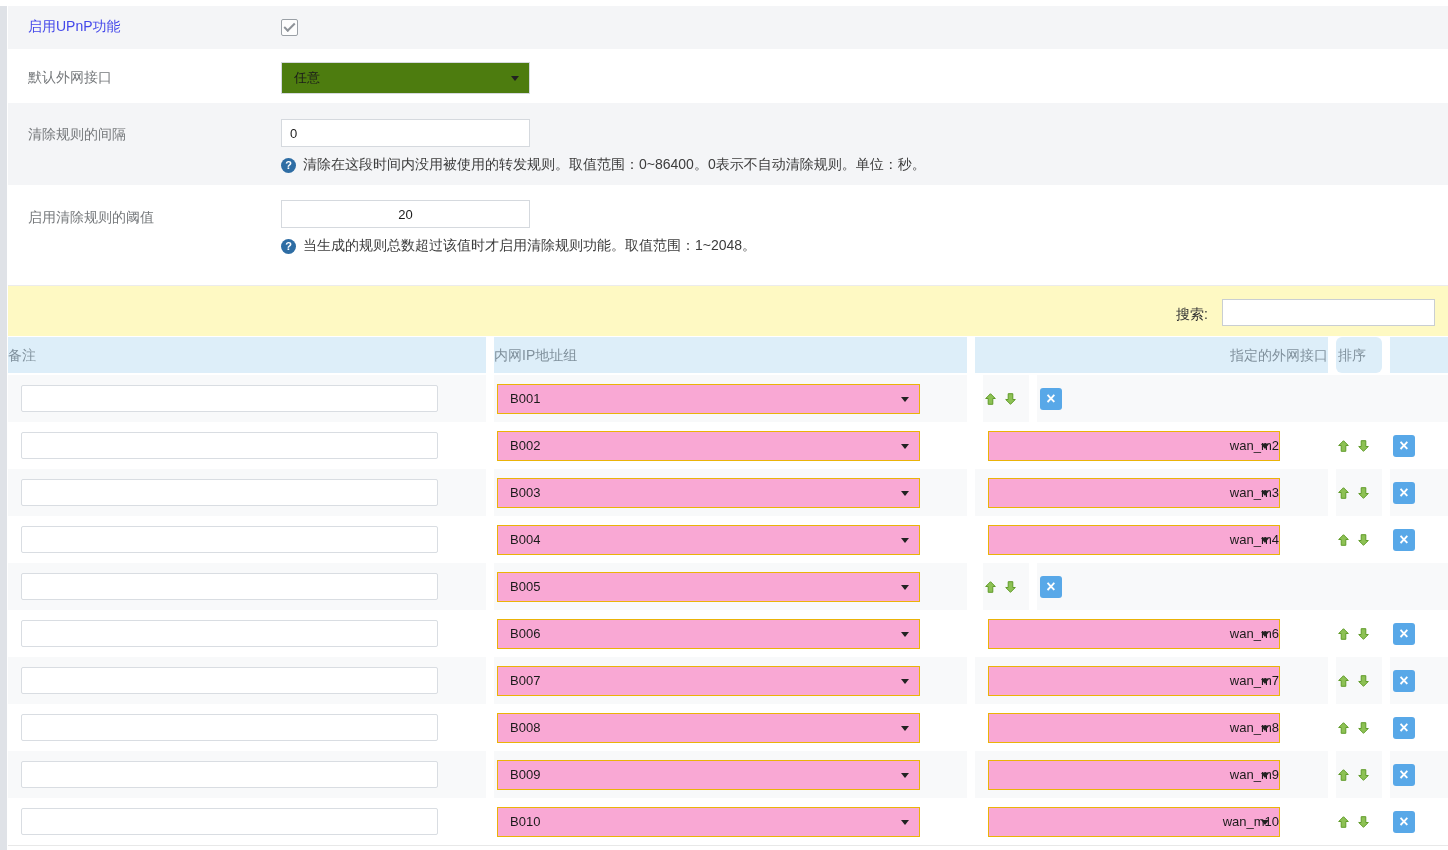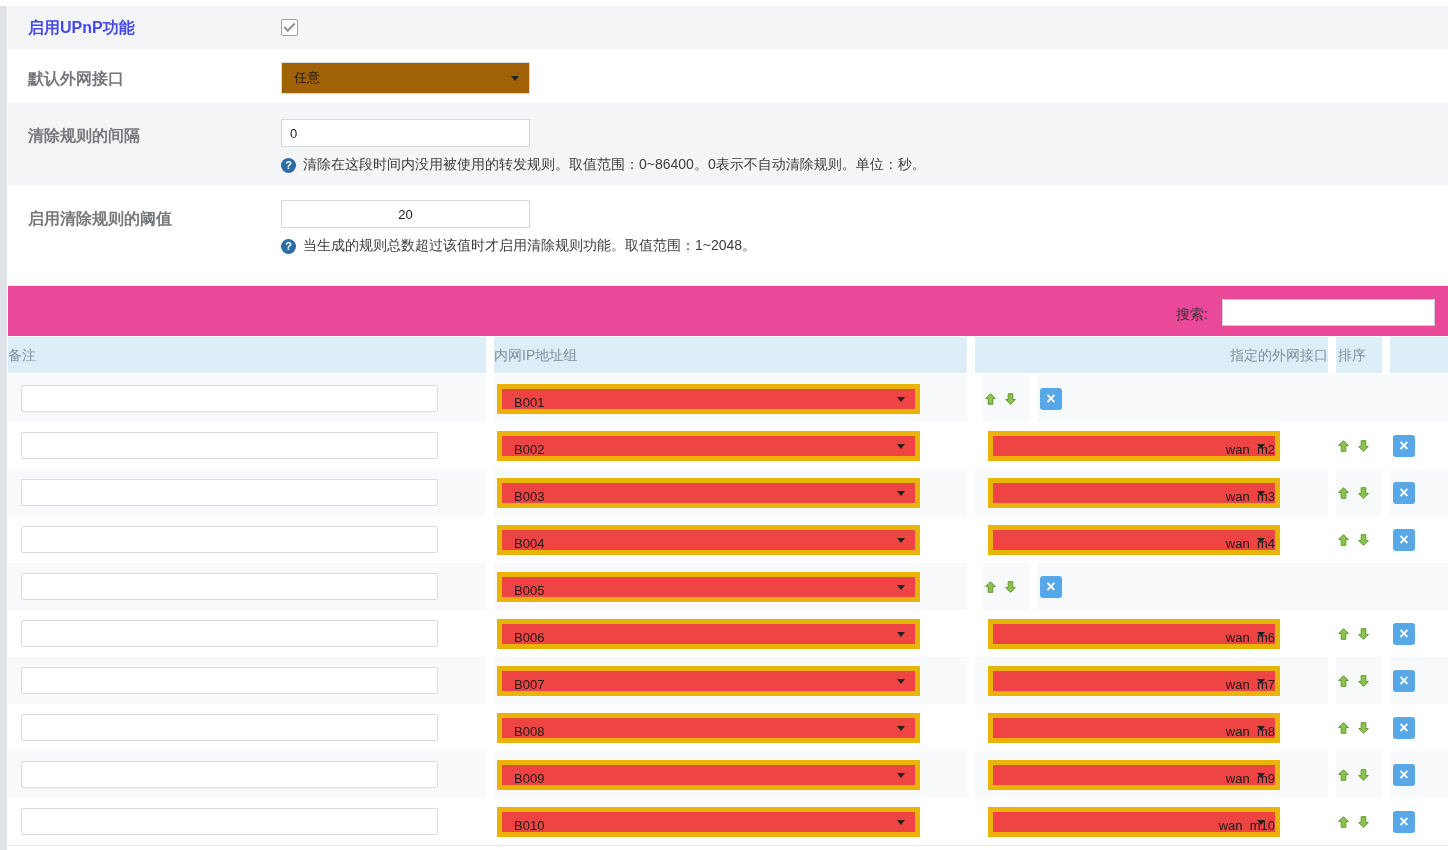--- a/index.html
+++ b/index.html
@@ -7,69 +7,69 @@
   .page { position:relative; width:1448px; height:850px; background:#fff; }
   .left-strip { position:absolute; left:0; top:6px; bottom:0; width:7px; background:#dfe2e7; }
 
   .sec { position:absolute; left:8px; right:0; }
   .sec.gray { background:#f4f5f7; }
   #sec1 { top:6px;   height:43px; }
   #sec2 { top:49px;  height:54px; }
   #sec3 { top:103px; height:82px; }
   #sec4 { top:185px; height:100px; }
 
-  .flabel { position:absolute; left:20px; font-size:16px; color:#76797c; white-space:nowrap;font-weight:bold; }
+  .flabel { position:absolute; left:20px; font-size:14px; color:#76797c; white-space:nowrap; }
   .flabel.blue { color:#4448ea; }
   #sec1 .flabel { top:12px; }
   #sec2 .flabel { top:20px; }
   #sec3 .flabel { top:23px; }
   #sec4 .flabel { top:24px; }
 
   .checkbox { position:absolute; left:273px; top:13px; width:15px; height:15px; border:1px solid #9aa0a6; background:#fdfdfd; border-radius:2px; cursor:pointer; }
   .checkbox .check { position:absolute; left:2px; top:3px; width:9px; height:4px; border-left:2px solid #8d9298; border-bottom:2px solid #8d9298; transform:rotate(-45deg); }
 
-  .selectbox { position:absolute; left:273px; background:#a16207; border:1px solid #d5d9de; box-sizing:border-box; font-size:13px; color:#1b1b1b; padding-left:12px; cursor:pointer; }
+  .selectbox { position:absolute; left:273px; background:#4d7c0f; border:1px solid #d5d9de; box-sizing:border-box; font-size:13px; color:#1b1b1b; padding-left:12px; cursor:pointer; }
   #sec2 .selectbox { top:13px; width:249px; height:32px; line-height:30px; }
   .caret { position:absolute; right:10px; top:50%; margin-top:-2px; width:0; height:0; border-left:4px solid transparent; border-right:4px solid transparent; border-top:5px solid #222; }
 
   .textinput { position:absolute; left:273px; width:249px; height:28px; border:1px solid #d5d9de; box-sizing:border-box; font-size:13px; color:#1b1b1b; padding:0 8px; background:#fff; outline:none; }
   #sec3 .textinput { top:16px; }
   #sec4 .textinput { top:15px;text-align:center; }
 
   .helpline { position:absolute; left:273px; display:flex; align-items:center; gap:7px; font-size:14px; color:#3c3c3c; white-space:nowrap; }
   #sec3 .helpline { top:53px; }
   #sec4 .helpline { top:52px; }
   .help-icon { width:15px; height:15px; border-radius:50%; background:#2e6da4; color:#fff; font-size:11px; font-weight:bold; text-align:center; line-height:15px; flex:0 0 15px; }
 
   .divider { position:absolute; left:8px; right:0; top:285px; height:1px; background:#ececec; }
 
-  .search-row { position:absolute; left:8px; right:0; top:286px; height:50px; background:#ec4899; }
+  .search-row { position:absolute; left:8px; right:0; top:286px; height:50px; background:#fef9c3; }
   .search-label { position:absolute; right:240px; top:20px; font-size:14px; color:#333; }
   .search-input { position:absolute; left:1214px; top:13px; width:213px; height:27px; border:1px solid #c9ced3; box-sizing:border-box; font-size:13px; padding:0 6px; outline:none; }
 
   .thead { position:absolute; left:8px; right:0; top:337px; height:36px; display:flex; }
   .hcell { background:#ddeef9; font-size:14px; color:#80919d; line-height:36px; box-sizing:border-box; overflow:hidden; white-space:nowrap; }
   .gut { width:8px; background:#fff; flex:0 0 8px; }
   .c1 { width:478px; flex:0 0 478px; }
   .c2 { width:473px; flex:0 0 473px; }
   .c3 { width:353px; flex:0 0 353px;text-align:right; }
   .c4 { width:46px;  flex:0 0 46px; }
   .c5 { flex:1; }
   .hcell.c1 { }
   .hcell.c2, .hcell.c3 { }
-  .hcell.c4 { padding-left:2px; }
+  .hcell.c4 { padding-left:2px;border-radius:6px; }
 
   .tbody { position:absolute; left:8px; right:0; top:375px; }
   .trow { display:flex; height:47px; }
   .tcell { height:100%; display:flex; align-items:center; box-sizing:border-box; background:#fff; }
   .trow .gut { background:#fff; }
   .trow.alt .tcell { background:#f8f9fa; }
 
   .remark-input { margin-left:13px; width:417px; height:27px; border:1px solid #d9dde2; border-radius:2px; box-sizing:border-box; background:#fff; font-size:13px; padding:0 8px; outline:none; }
-  .row-select { position:relative; height:30px; line-height:28px; background:#ef4444; border:5px solid #eab308; box-sizing:border-box; font-size:13px; color:#1b1b1b; padding-left:12px; cursor:pointer; overflow:hidden; white-space:nowrap; }
+  .row-select { position:relative; height:30px; line-height:28px; background:#f9a8d4; border:1px solid #eab308; box-sizing:border-box; font-size:13px; color:#1b1b1b; padding-left:12px; cursor:pointer; overflow:hidden; white-space:nowrap; }
   .row-select.ip  { margin-left:3px;  width:423px; }
   .row-select.wan { margin-left:13px; width:292px; }
 
   .tcell.c4 { gap:9px; padding-left:2px; }
   .sort-btn { width:11px; height:12px; background:none; border:none; padding:0; cursor:pointer; display:flex; align-items:center; justify-content:center; }
   .del-btn { margin-left:3px; width:22px; height:22px; background:#58a8e8; border:none; border-radius:3px; color:#fff; font-size:16px; font-weight:bold; line-height:22px; text-align:center; padding:0; cursor:pointer; }
 
   .table-bottom { position:absolute; left:8px; right:0; top:845px; height:1px; background:#e8e8e8; }
 </style>
 </head>

